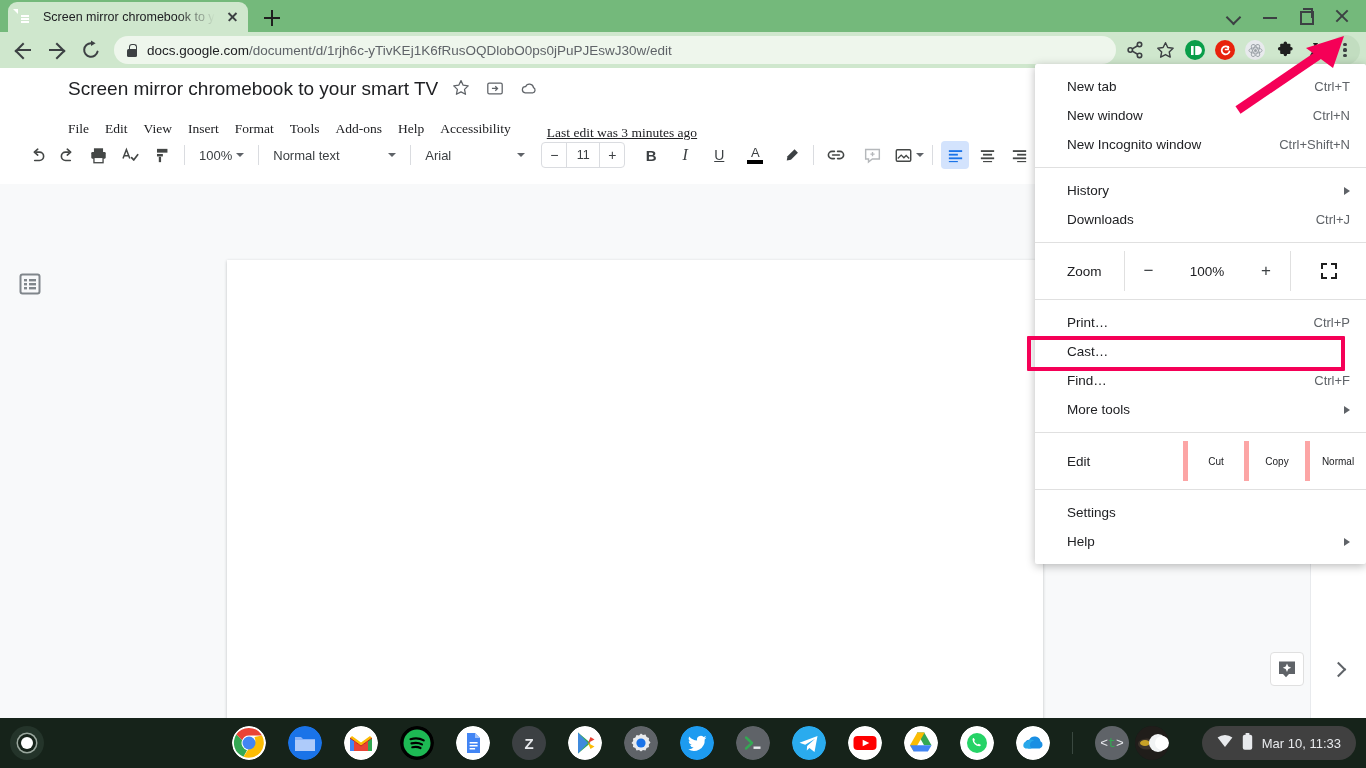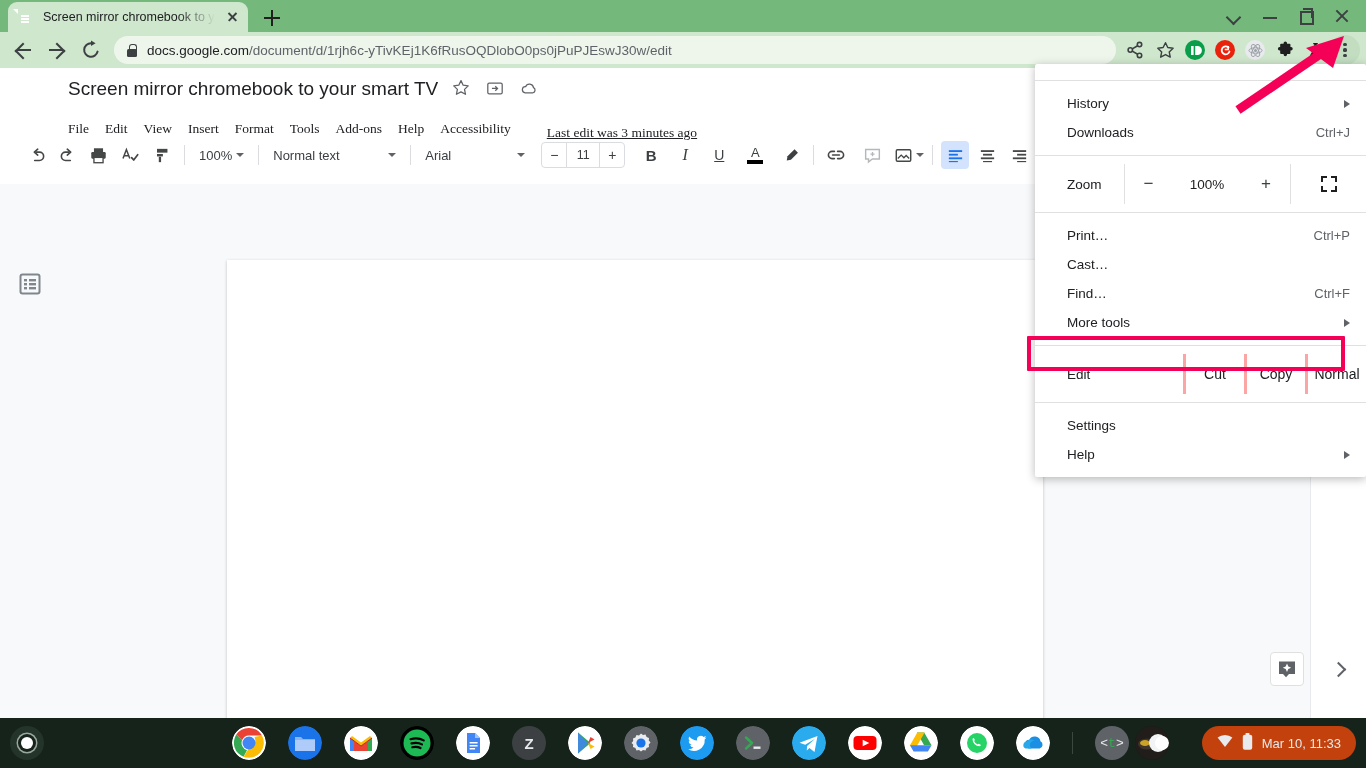--- a/index.html
+++ b/index.html
@@ -157,37 +157,37 @@
   .mdiv { height:1px; background:#e0e0e0; margin:8px 0; }
   .zoomrow { display:flex; align-items:center; height:40px; }
   .zoomrow .zlabel { padding-left:32px; width:89px; font-size:13.5px; }
   .zseg { border-left:1px solid #e0e0e0; height:40px; display:flex; align-items:center; justify-content:center; cursor:pointer; }
   .zminus { width:48px; font-size:17px; color:#3c4043; }
   .zval { width:70px; font-size:13.5px; cursor:default; border-left:none; }
   .zplus { width:48px; font-size:17px; color:#3c4043; border-left:none; }
   .zfull { flex:1; }
   .editrow { display:flex; align-items:center; height:40px; }
   .editrow .elabel { padding-left:32px; flex:1; font-size:13.5px; }
-  .eseg { border-left:3px solid #fca5a5; height:40px; display:flex; align-items:center; justify-content:center; width:61px; font-size:14px; cursor:pointer; }
+  .eseg { border-left:5px solid #fca5a5; height:40px; display:flex; align-items:center; justify-content:center; width:61px; font-size:10px; cursor:pointer; }
 
   .hl-box {
     position:absolute; left:1027px; top:336px; width:318px; height:35px;
     border:4px solid #f50057; z-index:60; pointer-events:none; border-radius:1px;
   }
   .ann-arrow { position:absolute; left:1232px; top:30px; width:125px; height:85px; z-index:70; pointer-events:none; }
 
   
   .shelf { position:absolute; left:0; bottom:0; width:1366px; height:50px; background:#16231a; display:flex; align-items:center; }
   .launcher { position:absolute; left:10px; top:8px; width:34px; height:34px; border-radius:50%; background:#24342a; display:flex; align-items:center; justify-content:center; }
   .launcher i { width:12px; height:12px; border-radius:50%; background:#fff; box-shadow:0 0 0 3px #16231a, 0 0 0 4.5px #9aa79e; display:block; }
   .apps { position:absolute; left:232px; top:0; height:50px; display:flex; align-items:center; gap:22px; }
   .app { width:34px; height:34px; border-radius:50%; position:relative; display:flex; align-items:center; justify-content:center; cursor:pointer; overflow:hidden; }
   .app.running:after{ content:""; position:absolute; left:50%; bottom:-9px; transform:translateX(-50%); width:12px; height:3px; border-radius:2px; background:#e8eaed; }
   .shelf-sep { width:1px; height:22px; background:#3a4840; }
-  .status-pill { position:absolute; right:10px; top:8px; height:34px; border-radius:17px; background:#c2410c; display:flex; align-items:center; gap:9px; padding:0 15px; cursor:pointer; }
+  .status-pill { position:absolute; right:10px; top:8px; height:34px; border-radius:17px; background:#404040; display:flex; align-items:center; gap:9px; padding:0 15px; cursor:pointer; }
   .status-pill .txt { color:#e8eaed; font-size:13px; white-space:nowrap; }
   .profile-pic { position:absolute; right:197px; top:8px; width:34px; height:34px; border-radius:50%; overflow:hidden; background:#1b1b1b; }
 </style>
 </head>
 <body>
 
 <div id="screen">
 
   <div class="browser">
 
@@ -508,20 +508,34 @@
             <path d="M3 3.5h16v12.5h-6l-3 3.2-3-3.2H3z" fill="#5f6368"></path>
             <path d="M11 5.6l1.3 2.9 2.9 1.3-2.9 1.3L11 14l-1.3-2.9L6.8 9.8l2.9-1.3z" fill="#fff"></path>
           </svg>
         </div>
       </div>
     </div>
   </div>
 
   <div class="cmenu">
 
+    <div>
+      <div class="mi">
+        <span class="lbl">New tab</span>
+        <span class="acc">Ctrl+T</span>
+      </div>
+      <div class="mi">
+        <span class="lbl">New window</span>
+        <span class="acc">Ctrl+N</span>
+      </div>
+      <div class="mi">
+        <span class="lbl">New Incognito window</span>
+        <span class="acc">Ctrl+Shift+N</span>
+      </div>
+    </div>
 
     <div class="mdiv"></div>
 
     <div>
       <div class="mi">
         <span class="lbl">History</span>
         <span class="sub"></span>
       </div>
       <div class="mi">
         <span class="lbl">Downloads</span>

